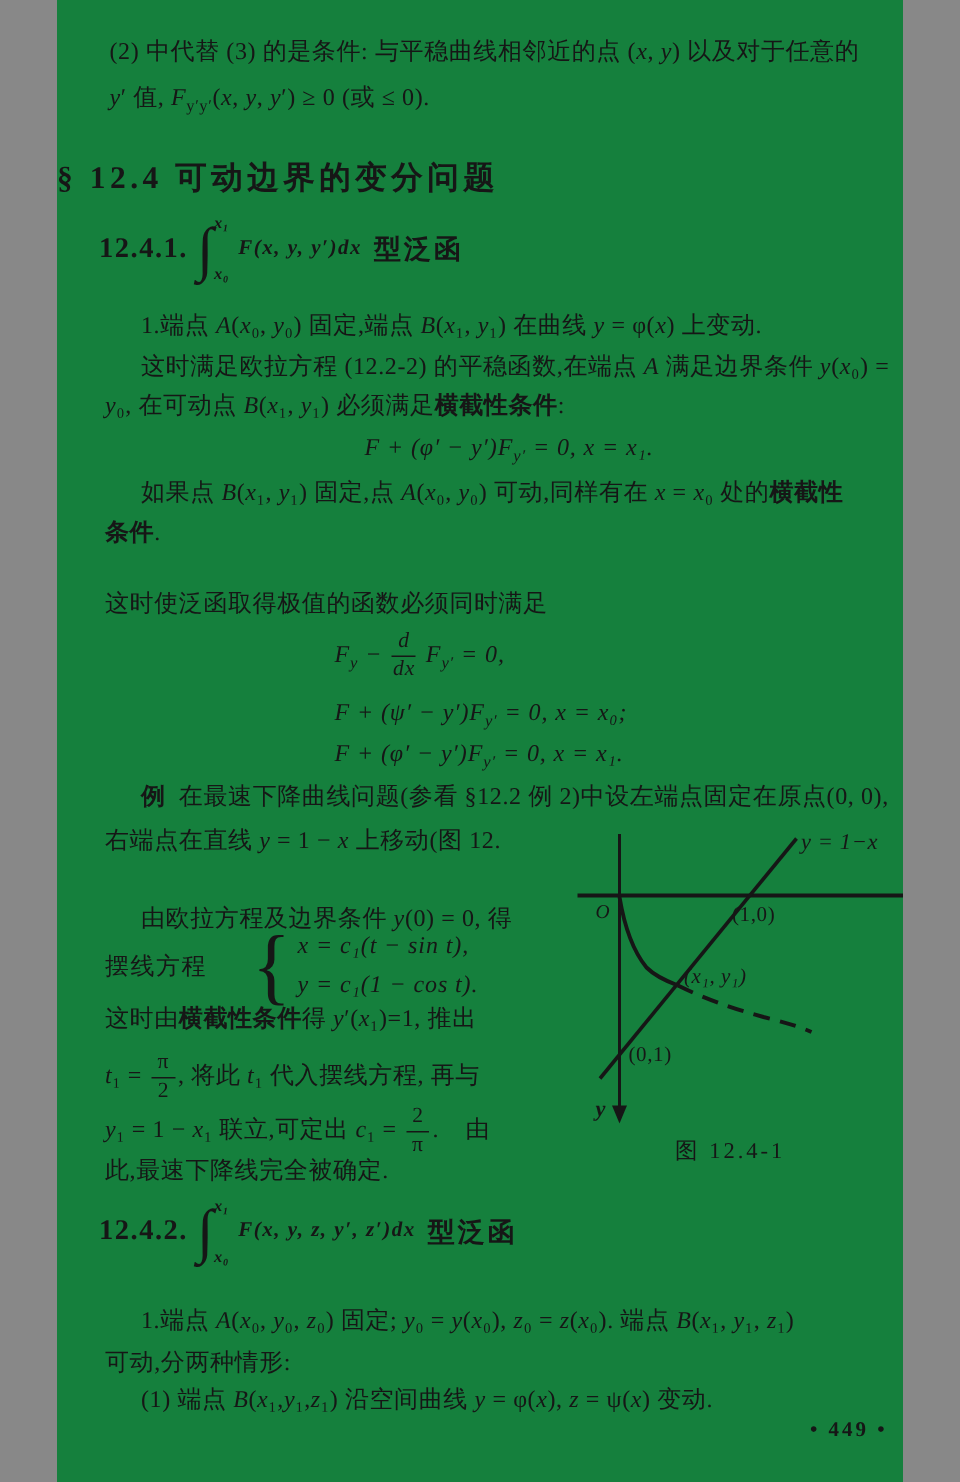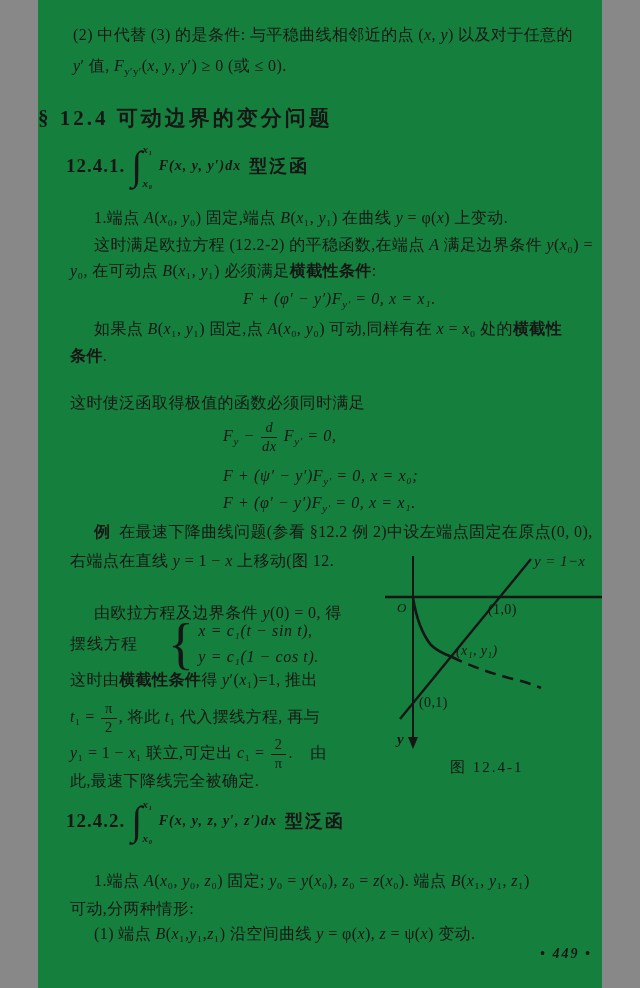--- a/index.html
+++ b/index.html
@@ -33,21 +33,21 @@
   .frac { display:inline-block; vertical-align:middle; text-align:center;
     font-size:0.9em; line-height:1.1; margin:0 2px; }
   .frac .ft { display:block; border-bottom:1.6px solid #161616; padding:0 4px 1px; }
   .frac .fb { display:block; padding-top:1px; }
   .system { display:flex; align-items:center; }
   .system .sys-label { letter-spacing:1px; margin-right:30px; }
   .system .brace { font-size:54px; font-weight:normal; line-height:1; transform:scaleY(1.05); }
   .system .sys-eqs { margin-left:4px; }
   .system .sys-eqs .eq { display:block; line-height:26px; }
   .fig-caption { font-weight:normal; font-size:15px; letter-spacing:2px; }
-  .page-number { font-weight:bold; font-size:14px; letter-spacing:2px;font-style:italic; }
+  .page-number { font-weight:bold; font-size:14px; letter-spacing:2px; }
   svg text { font-family:"Liberation Serif","DejaVu Serif",serif; fill:#161616; }
   svg .it { font-style:italic; }
 </style>
 </head>
 <body>
 
 <div class="page">
 
   <div class="abs line" style="left:35px; top:24px;">(2) 中代替 (3) 的是条件: 与平稳曲线相邻近的点 (<i>x</i>, <i>y</i>) 以及对于任意的</div>
   <div class="abs line" style="left:35px; top:55px;"><i>y</i>′ 值, <i>F</i><sub>y′y′</sub>(<i>x</i>, <i>y</i>, <i>y</i>′) ≥ 0 (或 ≤ 0).</div>

